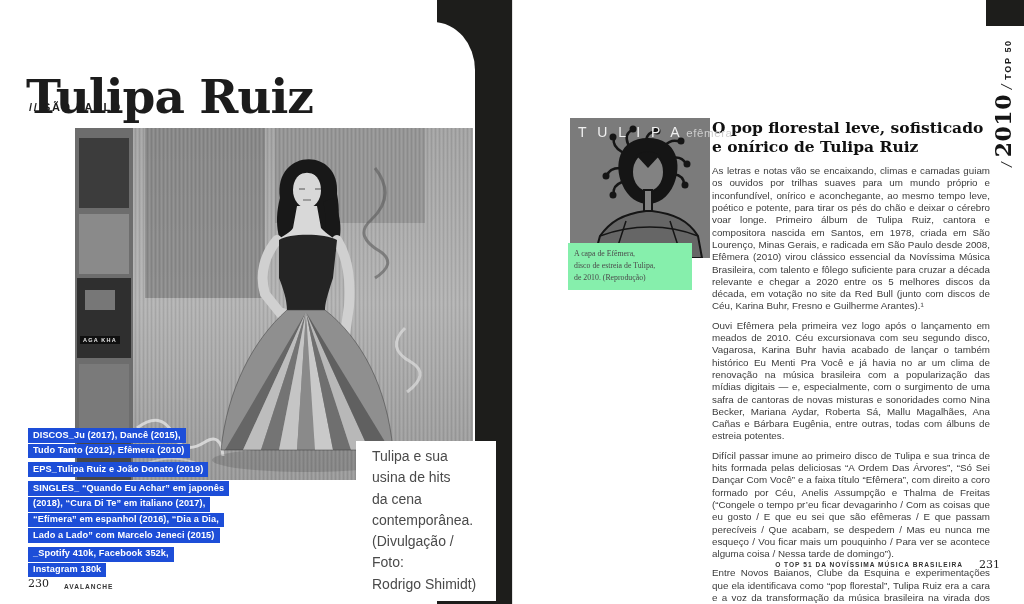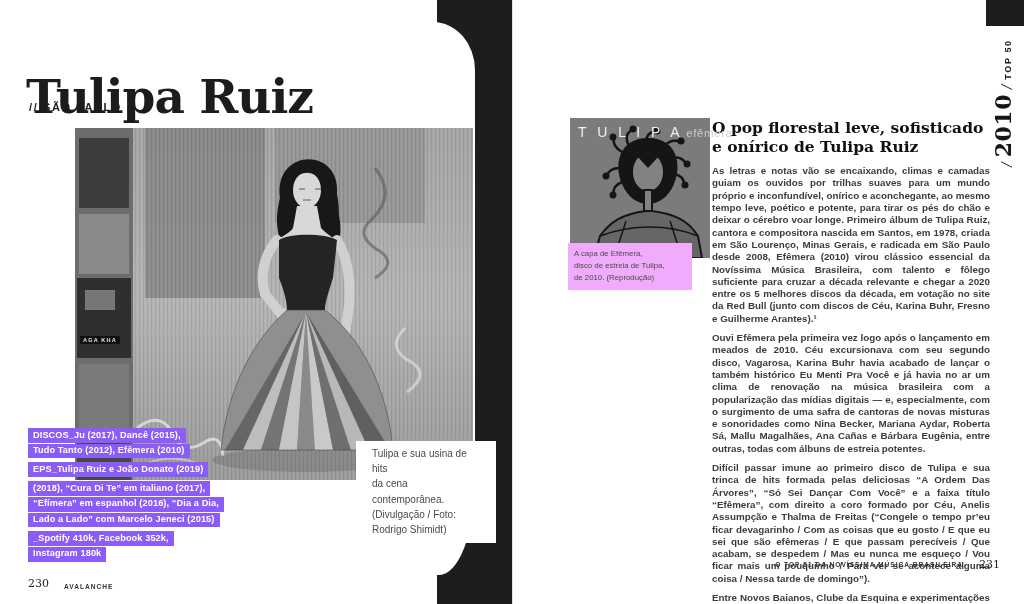--- a/index.html
+++ b/index.html
@@ -19,52 +19,52 @@
   .location-label{position:absolute;left:29px;top:101px;z-index:4;
                   font-size:11px;font-weight:700;letter-spacing:1.6px;color:#1c1c1c;}
 
   .photo{position:absolute;left:75px;top:128px;width:398px;height:352px;z-index:3;}
   .photo svg{display:block;}
 
   .graffiti-chip{position:absolute;left:80px;top:336px;z-index:4;background:#101010;color:#e8e8e8;
                  font-size:5.5px;letter-spacing:1.2px;padding:1px 3px;font-weight:700;}
 
   .photo-caption{position:absolute;left:356px;top:441px;width:108px;z-index:5;background:#ffffff;
-                 padding:5px 16px 6px;font-size:10px;line-height:1.52;color:#4a4a4a;}
+                 padding:5px 16px 6px;font-size:14px;line-height:1.52;color:#4a4a4a;}
   .cap-line{display:block;}
 
   .chips{position:absolute;left:28px;top:428px;width:240px;z-index:6;}
   .chip-group{margin-bottom:4px;}
-  .chip-line{display:table;background:#8b5cf6;color:#ffffff;font-size:9.2px;font-weight:700;
+  .chip-line{display:table;background:#1d4ed8;color:#ffffff;font-size:9.2px;font-weight:700;
              line-height:1;padding:2.5px 5px 3px;margin-bottom:1px;letter-spacing:0.1px;}
 
   .footer-left{position:absolute;left:28px;top:577px;z-index:4;display:flex;align-items:flex-end;gap:15px;}
   .footer-pagenum{font-family:"DejaVu Serif",serif;font-size:11px;color:#222;}
   .footer-book{font-size:6.6px;font-weight:700;letter-spacing:1px;color:#333;}
 
   
   .corner-box{position:absolute;left:986px;top:0;width:38px;height:26px;background:#1d1d1b;z-index:4;}
   .sidebar-vertical{position:absolute;left:933px;top:90px;width:140px;height:26px;z-index:4;
                     transform:rotate(-90deg);transform-origin:center;
                     display:flex;align-items:baseline;justify-content:center;gap:5px;white-space:nowrap;}
   .sb-slash{font-family:"DejaVu Serif",serif;font-style:italic;font-size:13px;color:#1a1a1a;}
   .sb-year{font-family:"DejaVu Serif",serif;font-weight:700;font-size:22px;color:#151515;letter-spacing:0.5px;}
   .sb-top{font-size:9px;font-weight:700;letter-spacing:1.6px;color:#1a1a1a;}
 
   .album-cover{position:absolute;left:570px;top:118px;width:140px;height:140px;background:#7b7b7b;z-index:3;}
   .album-titlebar{position:absolute;left:578px;top:124px;z-index:4;display:flex;align-items:baseline;gap:3px;}
   .album-artist{color:#f0f0f0;font-size:14px;letter-spacing:3.5px;font-weight:400;}
   .album-name{color:#cdcdcd;font-size:11.5px;letter-spacing:0.6px;font-weight:400;}
-  .album-caption{position:absolute;left:568px;top:243px;width:112px;z-index:5;background:#f0abfc;
-                 padding:5px 6px 6px;font-size:7.8px;line-height:1.52;color:#4a4a4a;}
+  .album-caption{position:absolute;left:568px;top:243px;width:112px;z-index:5;background:#86efac;
+                 padding:5px 6px 6px;font-size:7.8px;line-height:1.52;color:#4a4a4a;font-family:Liberation Serif, serif;}
 
   .article{position:absolute;left:712px;top:119px;width:278px;z-index:3;}
   .article-heading{font-family:"DejaVu Serif",serif;font-weight:700;font-size:15.5px;line-height:1.2;
                    color:#101010;margin:0 0 9px;}
-  .article p{font-size:9.8px;line-height:12.3px;color:#3c3c3c;text-align:justify;margin:0 0 7px;font-weight:bold;}
+  .article p{font-size:9.8px;line-height:12.3px;color:#3c3c3c;text-align:justify;margin:0 0 7px;}
 
   .footer-right{position:absolute;right:24px;top:558px;z-index:4;display:flex;align-items:center;gap:16px;margin-left:6px;}
   .footer-right .footer-book{text-align:right;}
 </style>
 </head>
 <body>
 
 <div class="spread">
 
   <div class="bracket"></div>
@@ -145,20 +145,21 @@
 
   <div class="chips">
     <div class="chip-group">
       <div class="chip-line">DISCOS_Ju (2017), Dancê (2015),</div>
       <div class="chip-line">Tudo Tanto (2012), Efêmera (2010)</div>
     </div>
     <div class="chip-group">
       <div class="chip-line">EPS_Tulipa Ruiz e João Donato (2019)</div>
     </div>
     <div class="chip-group">
+      <div class="chip-line">SINGLES_ “Quando Eu Achar” em japonês</div>
       <div class="chip-line">(2018), “Cura Di Te” em italiano (2017),</div>
       <div class="chip-line">“Efímera” em espanhol (2016), “Dia a Dia,</div>
       <div class="chip-line">Lado a Lado” com Marcelo Jeneci (2015)</div>
     </div>
     <div class="chip-group">
       <div class="chip-line">_Spotify 410k, Facebook 352k,</div>
       <div class="chip-line">Instagram 180k</div>
     </div>
   </div>
 

